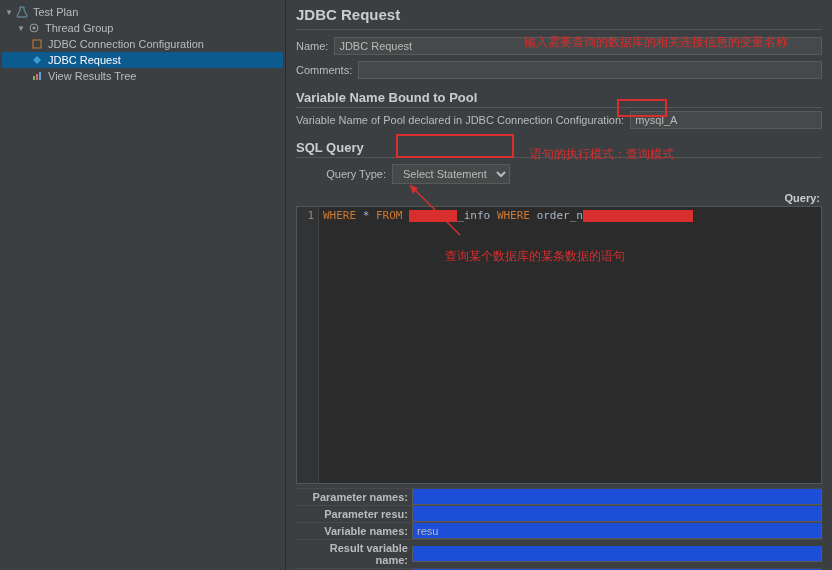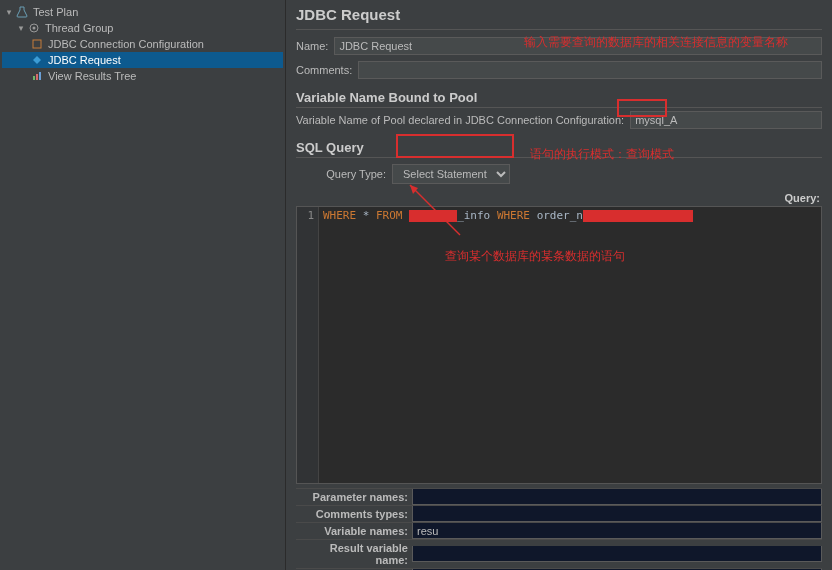--- a/index.html
+++ b/index.html
@@ -159,21 +159,21 @@
 .bottom-label {
   width: 112px;
   text-align: right;
   color: #bbbbbb;
   font-weight: bold;
   font-size: 11px;
   padding: 2px 0;
 }
 .bottom-input {
   flex: 1;
-  background: #0f172a;
+  background: #1d4ed8;
   border: 1px solid #5a5a5a;
   border-top: none;
   color: #bbbbbb;
   padding: 2px 4px;
   font-size: 11px;
   height: 16px;
   margin-left: 4px;
 }
 </style>
 </head>
@@ -264,21 +264,21 @@
         </div>
       </div>
     </div>
 
     <div class="bottom-fields">
       <div class="bottom-row">
         <span class="bottom-label">Parameter names:</span>
         <input class="bottom-input" value="" style="">
       </div>
       <div class="bottom-row">
-        <span class="bottom-label">Comments types:</span>
+        <span class="bottom-label">Parameter resu:</span>
         <input class="bottom-input" value="" style="">
       </div>
       <div class="bottom-row">
         <span class="bottom-label">Variable names:</span>
         <input class="bottom-input" value="resu" style="">
       </div>
       <div class="bottom-row">
         <span class="bottom-label">Result variable name:</span>
         <input class="bottom-input" value="" style="">
       </div>

